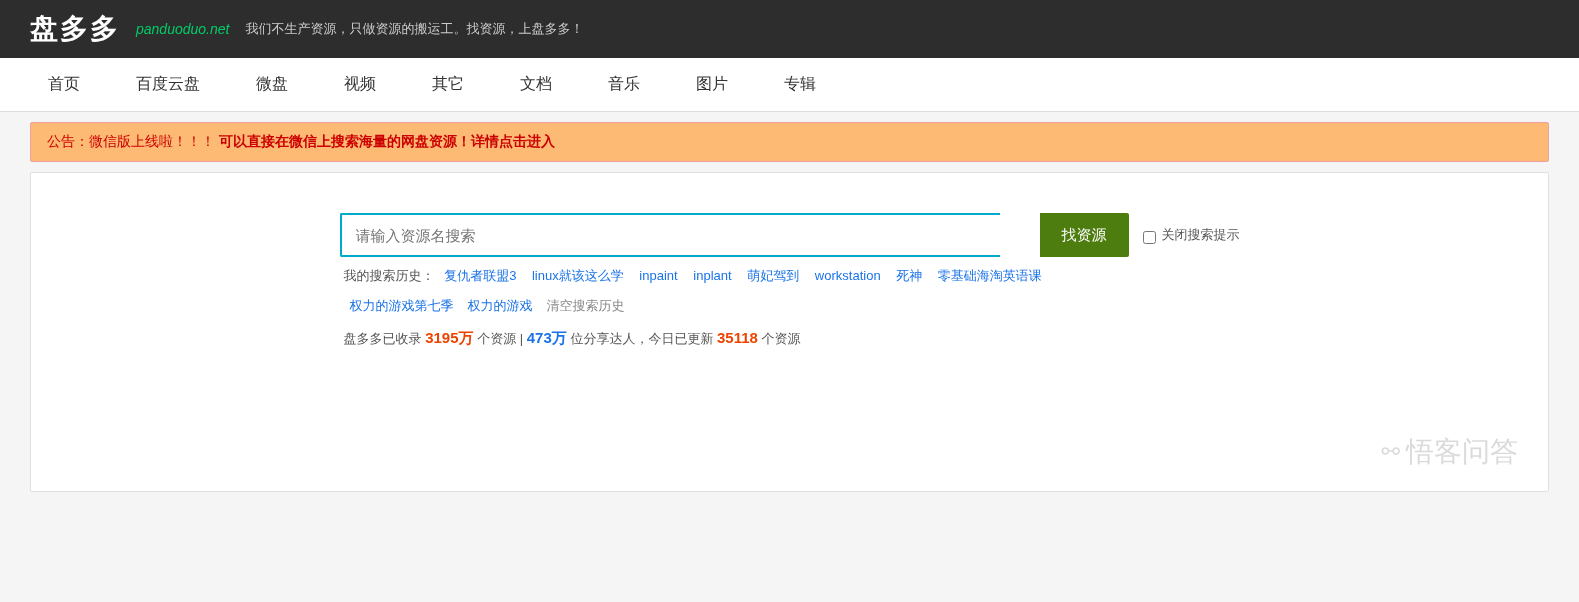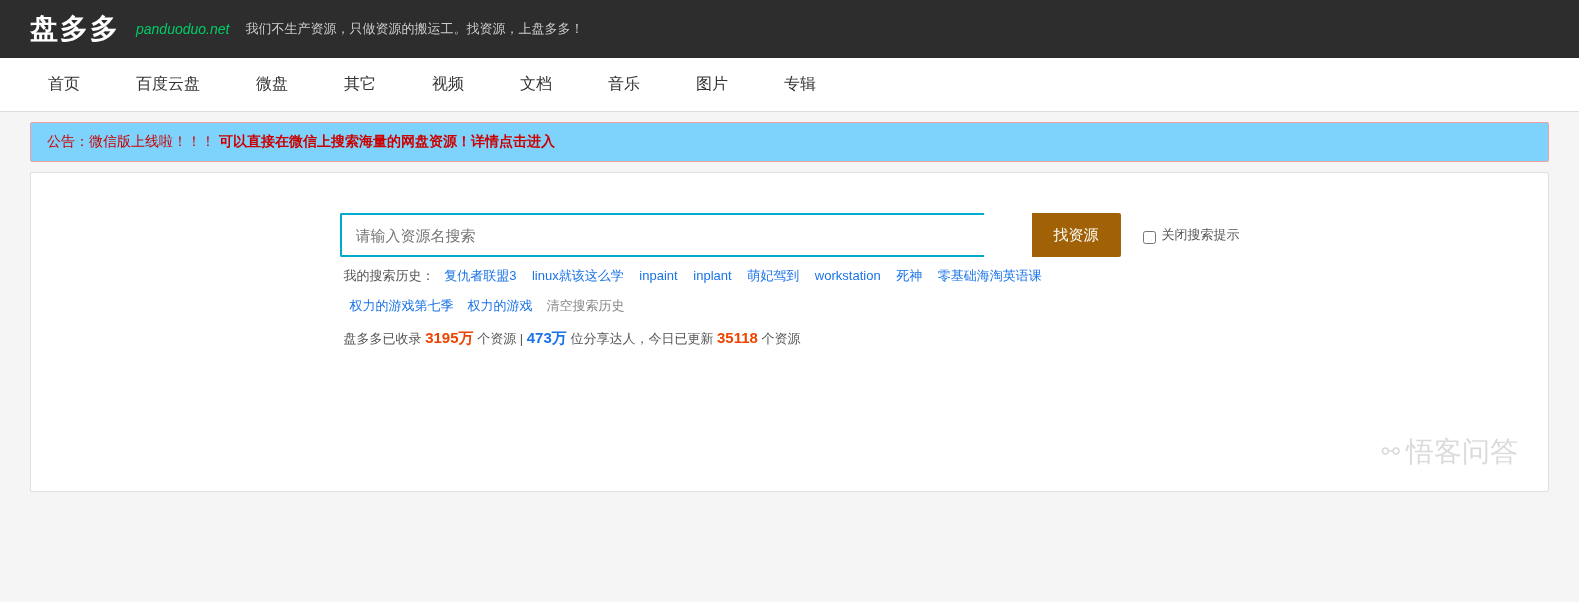--- a/index.html
+++ b/index.html
@@ -42,21 +42,21 @@
       padding: 16px 28px;
       font-size: 16px;
       color: #333;
       cursor: pointer;
       text-decoration: none;
       display: block;
     }
 
     
     .announcement {
-      background: #7dd3fc;
+      background: #fdba74;
       border: 1px solid #f0a0a0;
       margin: 10px 30px;
       padding: 10px 16px;
       border-radius: 2px;
     }
     .announcement-text {
       color: #cc0000;
       font-size: 14px;
     }
     .announcement-link {
@@ -87,40 +87,40 @@
     }
     .logo-pan { color: #1a73e8; }
     .logo-duo1 { color: #00aa44; }
     .logo-duo2 { color: #ee4444; }
 
     
     .search-area {
       display: flex;
       align-items: center;
       justify-content: center;
-      gap: 8px;
+      gap: 0;
       margin: 0 auto;
       max-width: 900px;
     }
     .search-input {
       flex: 1;
       max-width: 760px;
       height: 44px;
       border: 2px solid #00aacc;
       border-right: none;
       padding: 0 14px;
       font-size: 15px;
       color: #999;
       outline: none;
       border-radius: 2px 0 0 2px;
     }
     .search-button {
       height: 44px;
       padding: 0 22px;
-      background: #a16207;
+      background: #4d7c0f;
       color: #fff;
       border: none;
       font-size: 15px;
       cursor: pointer;
       border-radius: 0 2px 2px 0;
       white-space: nowrap;
       margin-left: 40px;
     }
 
     .search-toggle {
@@ -192,22 +192,22 @@
 <div class="header">
   <span class="header-title">盘多多</span>
   <span class="header-domain">panduoduo.net</span>
   <span class="header-slogan">我们不生产资源，只做资源的搬运工。找资源，上盘多多！</span>
 </div>
 
 <nav class="nav">
   <a class="nav-item">首页</a>
   <a class="nav-item">百度云盘</a>
   <a class="nav-item">微盘</a>
+  <a class="nav-item">视频</a>
   <a class="nav-item">其它</a>
-  <a class="nav-item">视频</a>
   <a class="nav-item">文档</a>
   <a class="nav-item">音乐</a>
   <a class="nav-item">图片</a>
   <a class="nav-item">专辑</a>
 </nav>
 
 <div class="announcement">
   <span class="announcement-text">
     <span>公告：微信版上线啦！！！</span>
     <span class="announcement-link">可以直接在微信上搜索海量的网盘资源！详情点击进入</span>

